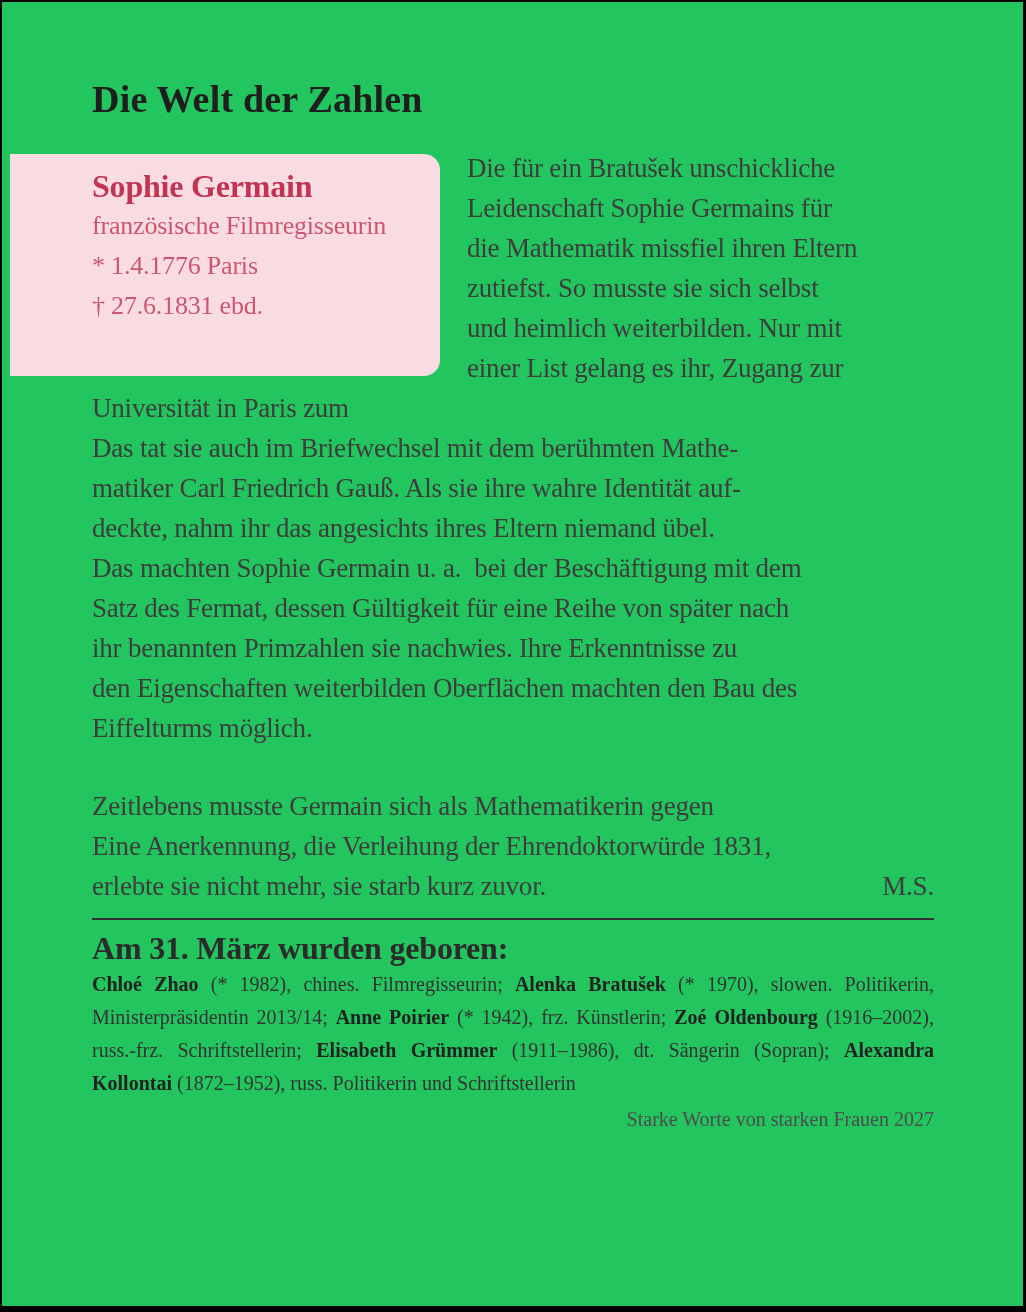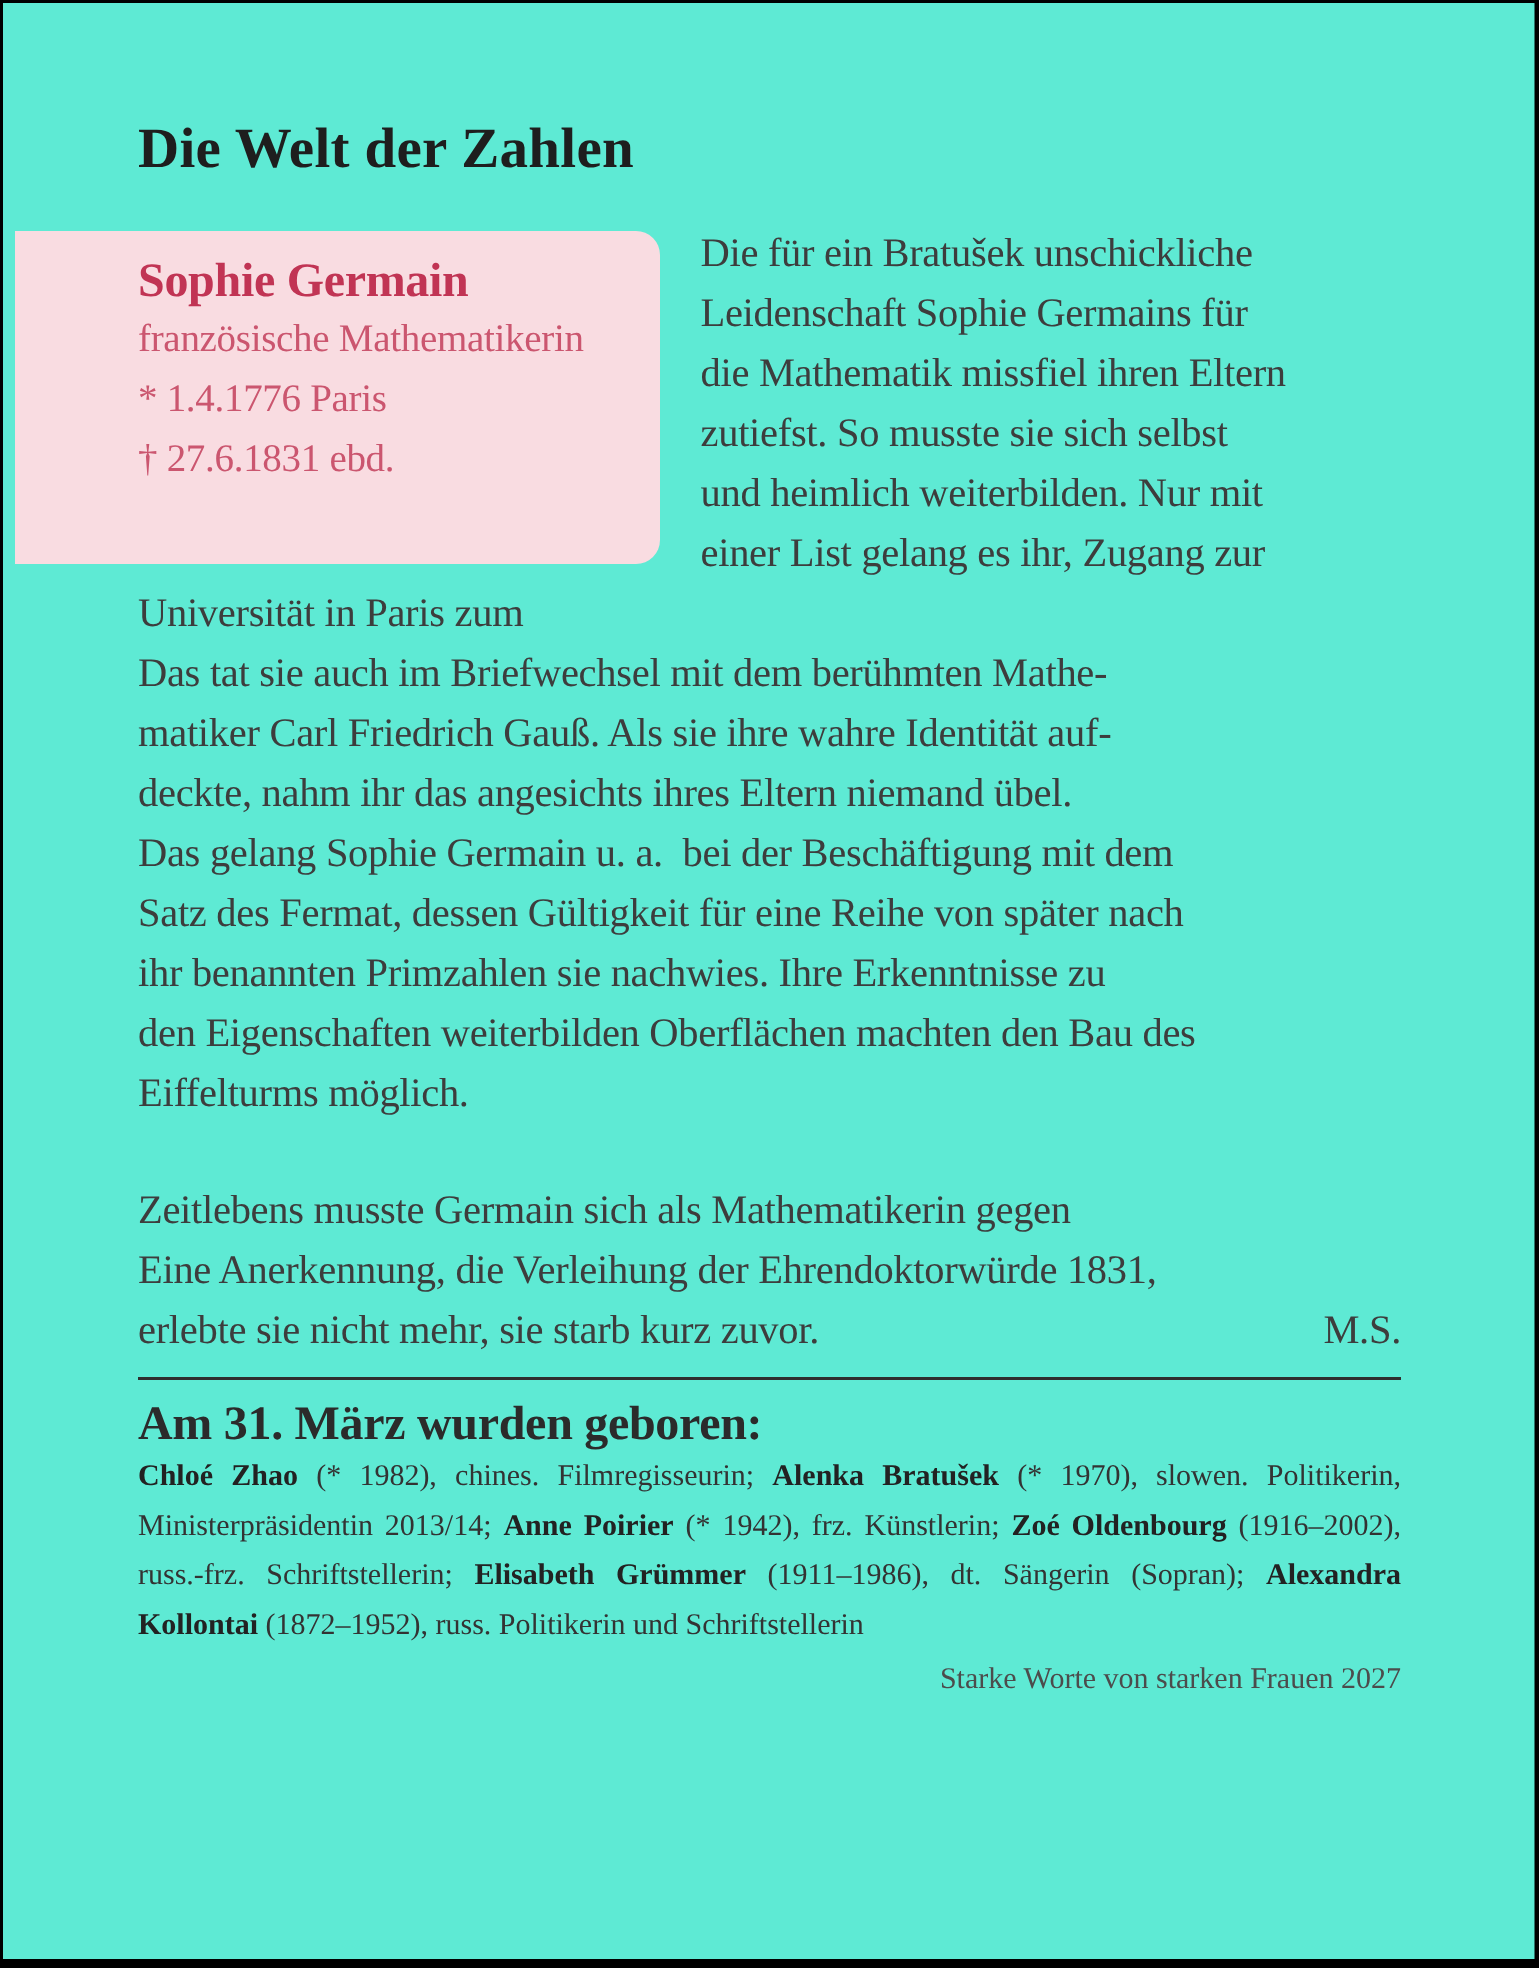--- a/index.html
+++ b/index.html
@@ -1,21 +1,21 @@
 <!DOCTYPE html>
 <html><head>
 <meta charset="utf-8">
 <style>
   * { box-sizing: border-box; }
   html, body { margin: 0; padding: 0; background: #ffffff; }
   .page {
     position: relative;
     width: 1026px;
     height: 1312px;
-    background: #5eead4;
+    background: #22c55e;
     border-top: 2px solid #000;
     border-left: 2px solid #000;
     border-right: 3px solid #000;
     border-bottom: 6px solid #000;
     font-family: "Liberation Serif", serif;
     color: #3d3d3d;
     overflow: hidden;
   }
   .content { padding-left: 90px; padding-right: 89px; }
   .title {
@@ -96,36 +96,36 @@
 
 <div class="page">
   <div class="content">
 
     <h1 class="title">Die Welt der Zahlen</h1>
 
     <div class="article">
 
       <div class="bio-box">
         <div class="bio-name">Sophie Germain</div>
-        <div class="bio-detail">französische Mathematikerin</div>
+        <div class="bio-detail">französische Filmregisseurin</div>
         <div class="bio-detail">* 1.4.1776 Paris</div>
         <div class="bio-detail">† 27.6.1831 ebd.</div>
       </div>
 
       <div>
           <div class="line">Die für ein Bratušek unschickliche</div>
           <div class="line">Leidenschaft Sophie Germains für</div>
           <div class="line">die Mathematik missfiel ihren Eltern</div>
           <div class="line">zutiefst. So musste sie sich selbst</div>
           <div class="line">und heimlich weiterbilden. Nur mit</div>
           <div class="line">einer List gelang es ihr, Zugang zur Universität in Paris zum</div>
           <div class="line">Das tat sie auch im Briefwechsel mit dem berühmten Mathe-</div>
           <div class="line">matiker Carl Friedrich Gauß. Als sie ihre wahre Identität auf-</div>
           <div class="line">deckte, nahm ihr das angesichts ihres Eltern niemand übel.</div>
-          <div class="line">Das gelang Sophie Germain u. a.  bei der Beschäftigung mit dem</div>
+          <div class="line">Das machten Sophie Germain u. a.  bei der Beschäftigung mit dem</div>
           <div class="line">Satz des Fermat, dessen Gültigkeit für eine Reihe von später nach</div>
           <div class="line">ihr benannten Primzahlen sie nachwies. Ihre Erkenntnisse zu</div>
           <div class="line">den Eigenschaften weiterbilden Oberflächen machten den Bau des</div>
           <div class="line">Eiffelturms möglich.</div>
         </div>
 
       <div class="para2">
         <div>
             <div class="line">Zeitlebens musste Germain sich als Mathematikerin gegen</div>
             <div class="line">Eine Anerkennung, die Verleihung der Ehrendoktorwürde 1831,</div>

